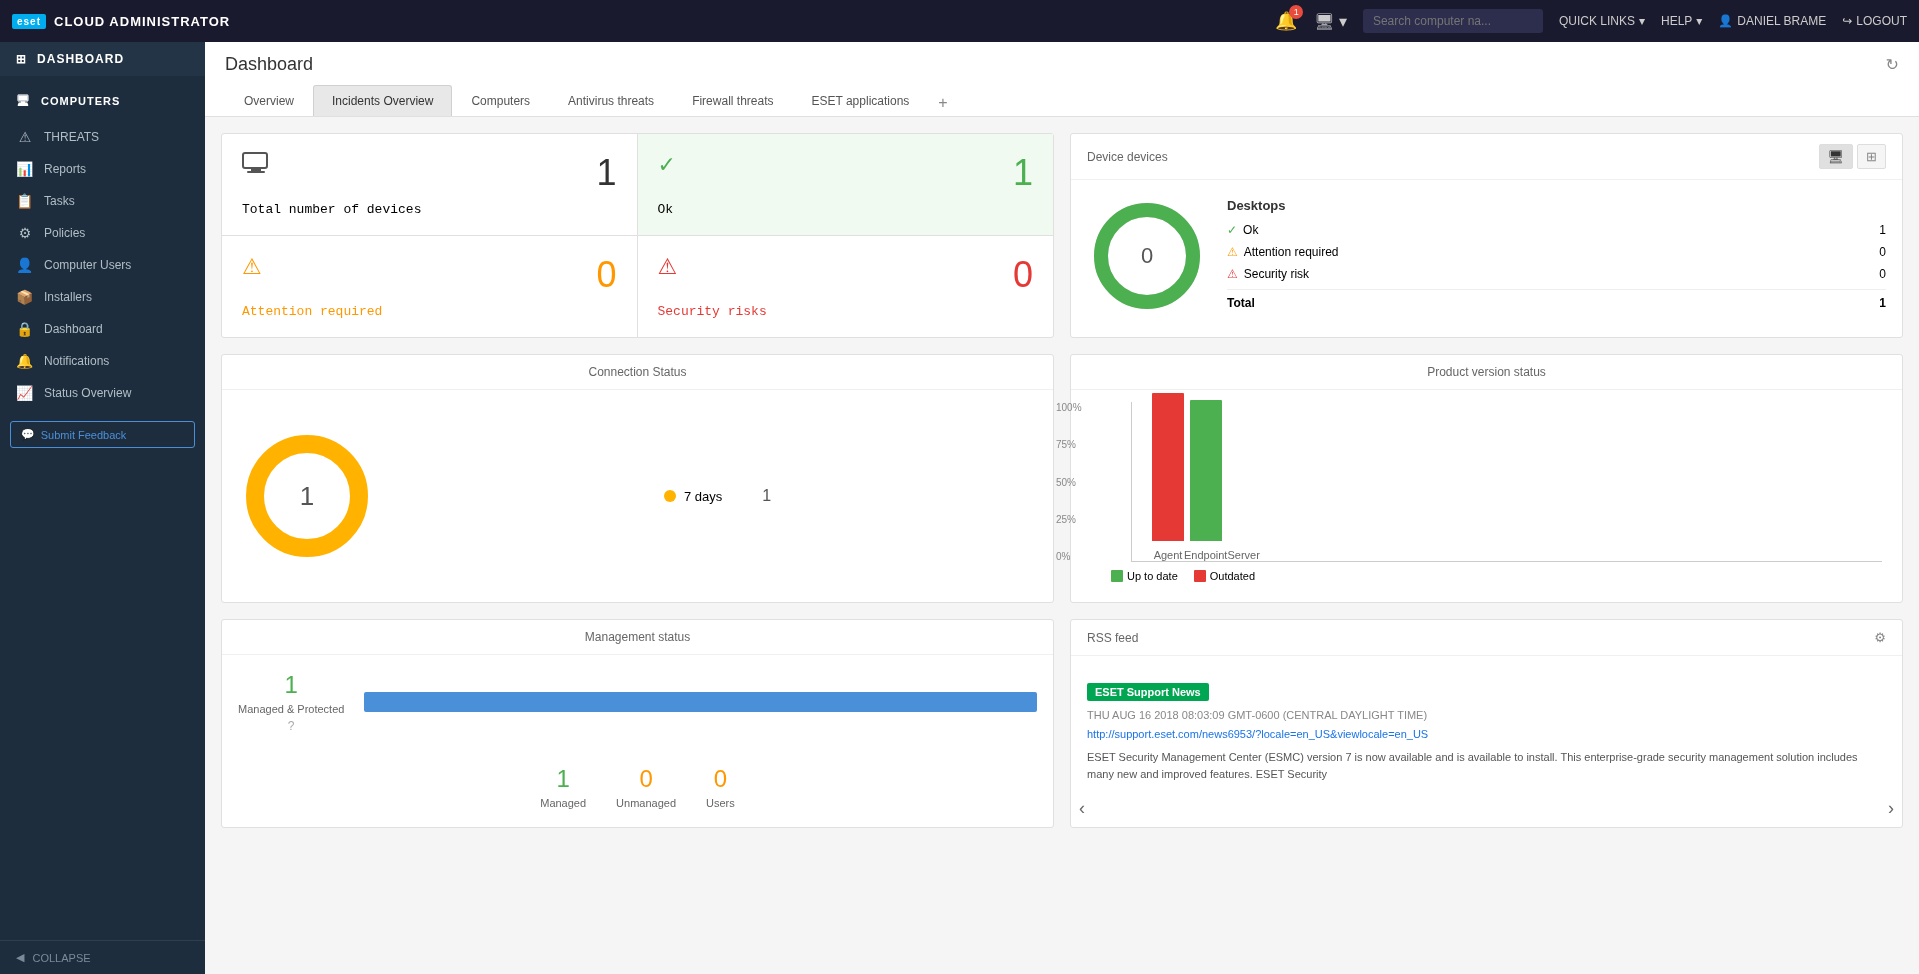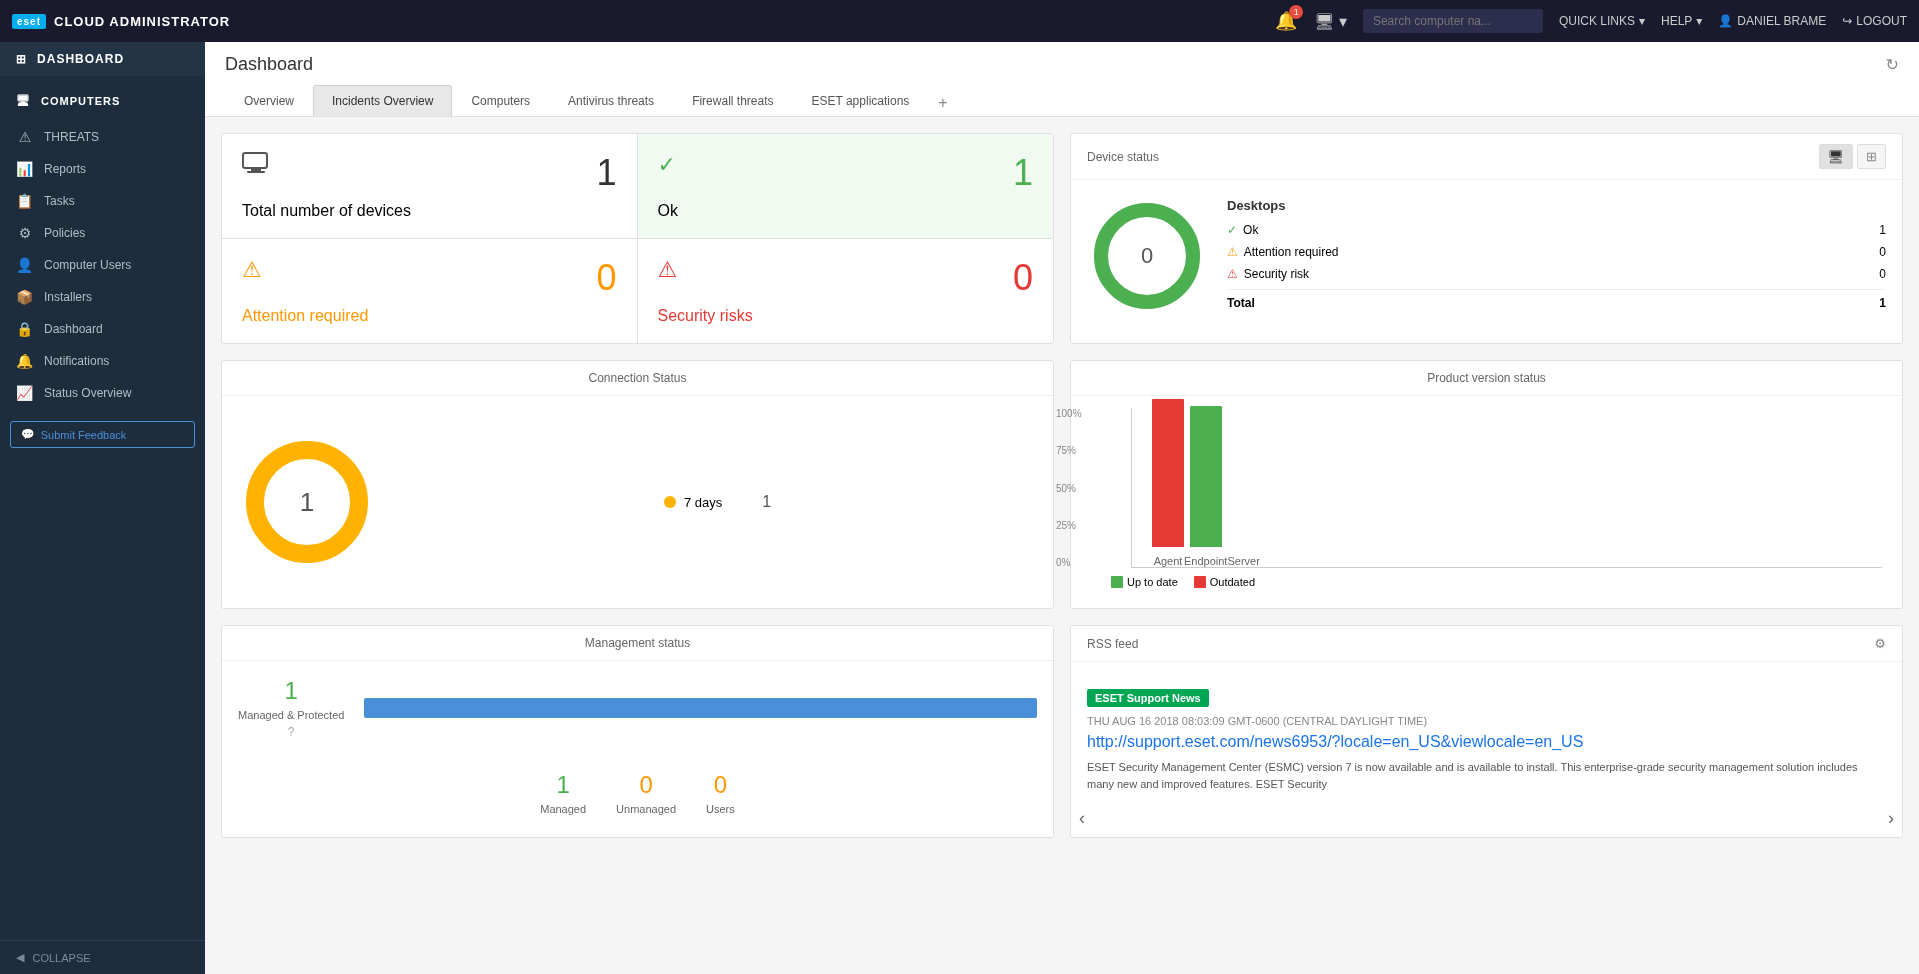--- a/index.html
+++ b/index.html
@@ -227,25 +227,26 @@
       font-size: 36px;
       font-weight: 300;
       text-align: right;
       margin-bottom: 8px;
     }
     .stat-number.green { color: #4caf50; }
     .stat-number.orange { color: #ff9800; }
     .stat-number.red { color: #e53935; }
     .stat-number.dark { color: #333; }
     .stat-label {
-      font-size: 16px;
+      font-size: 13px;
       margin-top: auto;
       display: flex;
       align-items: center;
       gap: 8px;
+      font-family: Liberation Mono, monospace;
     }
     .stat-label.orange { color: #ff9800; }
     .stat-label.red { color: #e53935; }
     .stat-top-row { display: flex; justify-content: space-between; align-items: flex-start; }
 
     
     .device-status-card {
       background: #fff;
       border: 1px solid #e0e0e0;
       border-radius: 3px;
@@ -406,21 +407,21 @@
       color: #fff;
       font-size: 11px;
       font-weight: bold;
       padding: 3px 8px;
       border-radius: 2px;
       margin-bottom: 8px;
       margin-top: 11px;
     }
     .rss-headline { font-size: 13px; font-weight: bold; color: #333; margin-bottom: 4px; }
     .rss-date { font-size: 11px; color: #888; margin-bottom: 6px; }
-    .rss-link { color: #1a73e8; font-size: 16px; text-decoration: none; }
+    .rss-link { color: #1a73e8; font-size: 11px; text-decoration: none; }
     .rss-text { font-size: 11px; color: #555; line-height: 1.5; margin-top: 8px; }
 
     .two-col {
       display: grid;
       grid-template-columns: 1fr 1fr;
       gap: 16px;
     }
 
     .device-status-tabs {
       display: flex;
@@ -610,21 +611,21 @@
                 <span style="font-size:22px;color:#e53935;">⚠</span>
                 <span class="stat-number red">0</span>
               </div>
               <div class="stat-label red">Security risks</div>
             </div>
           </div>
         </div>
 
         <div class="device-status-card">
           <div class="device-status-header">
-            <span class="device-status-title">Device status</span>
+            <span class="device-status-title">Device devices</span>
             <div class="device-status-tabs">
               <div class="device-tab active">🖥</div>
               <div class="device-tab">⊞</div>
             </div>
           </div>
           <div class="device-status-body">
 
             <div class="donut-chart">
               <svg class="donut-svg" viewBox="0 0 120 120">
 

